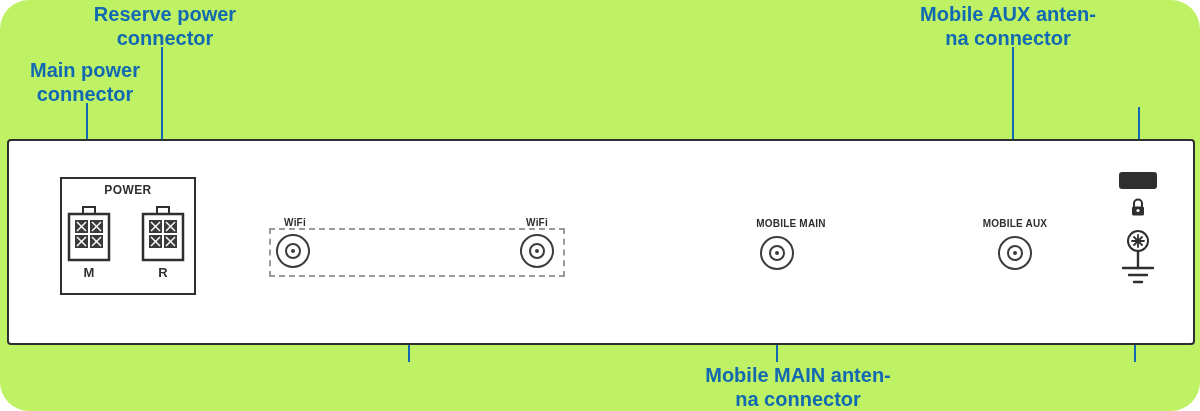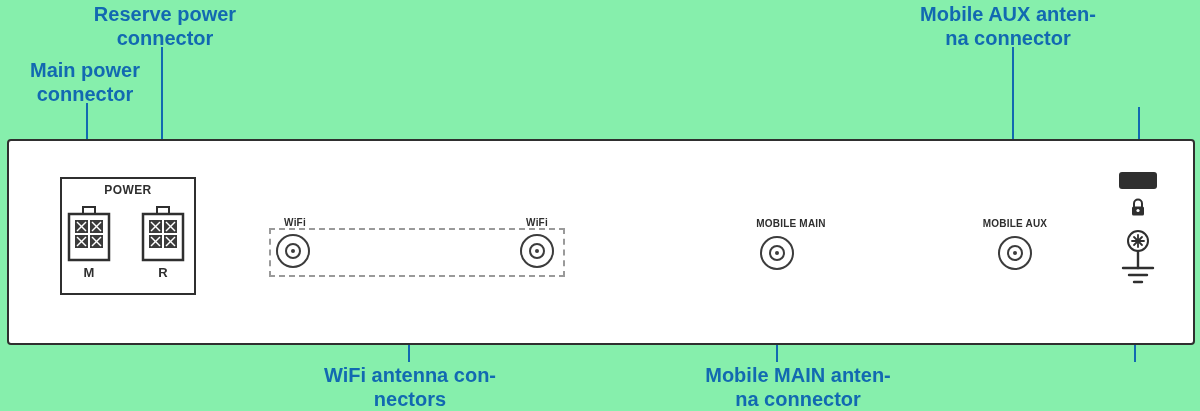--- a/index.html
+++ b/index.html
@@ -1,18 +1,18 @@
 <!DOCTYPE html>
 <html style="--accent: #1269b1; --outline: #2f2f2f;"><head>
 <meta charset="utf-8">
 <style>
   html,body{margin:0;padding:0;background:#ffffff;}
   .scene{
-    position:relative;width:1200px;height:411px;background:#86efac;
-    font-family:"Liberation Sans",sans-serif;overflow:hidden;
+    position:relative;width:1200px;height:411px;background:#bef264;
+    font-family:"Liberation Sans",sans-serif;overflow:hidden;border-radius:29px;
   }
   .callout{
     position:absolute;transform:translateX(-50%);
     color:var(--accent,#1269b1);font-size:20px;font-weight:700;
     line-height:1.2;text-align:center;white-space:pre-line;
   }
   .leader{position:absolute;width:2px;background:var(--accent,#1269b1);}
   .panel{
     position:absolute;left:7px;top:139px;width:1184px;height:202px;
     border:2px solid var(--outline,#2f2f2f);border-radius:4px;background:#fff;
@@ -62,22 +62,20 @@
 
 <div class="scene">
 
   <div class="callout" style="left:165px;top:2px;">Reserve power
 connector</div>
   <div class="callout" style="left:85px;top:58px;">Main power
 connector</div>
   <div class="callout" style="left:1008px;top:2px;">Mobile AUX anten-
 na connector</div>
 
-  <div class="callout" style="left:410px;top:363px;">WiFi antenna con-
-nectors</div>
   <div class="callout" style="left:798px;top:363px;">Mobile MAIN anten-
 na connector</div>
 
   <div class="leader" style="left:86px;top:103px;height:104px;"></div>
   <div class="leader" style="left:161px;top:47px;height:160px;"></div>
   <div class="leader" style="left:1012px;top:47px;height:192px;"></div>
   <div class="leader" style="left:1138px;top:107px;height:65px;"></div>
   <div class="leader" style="left:408px;top:251px;height:111px;"></div>
   <div class="leader" style="left:776px;top:269px;height:93px;"></div>
   <div class="leader" style="left:1134px;top:291px;height:71px;"></div>

